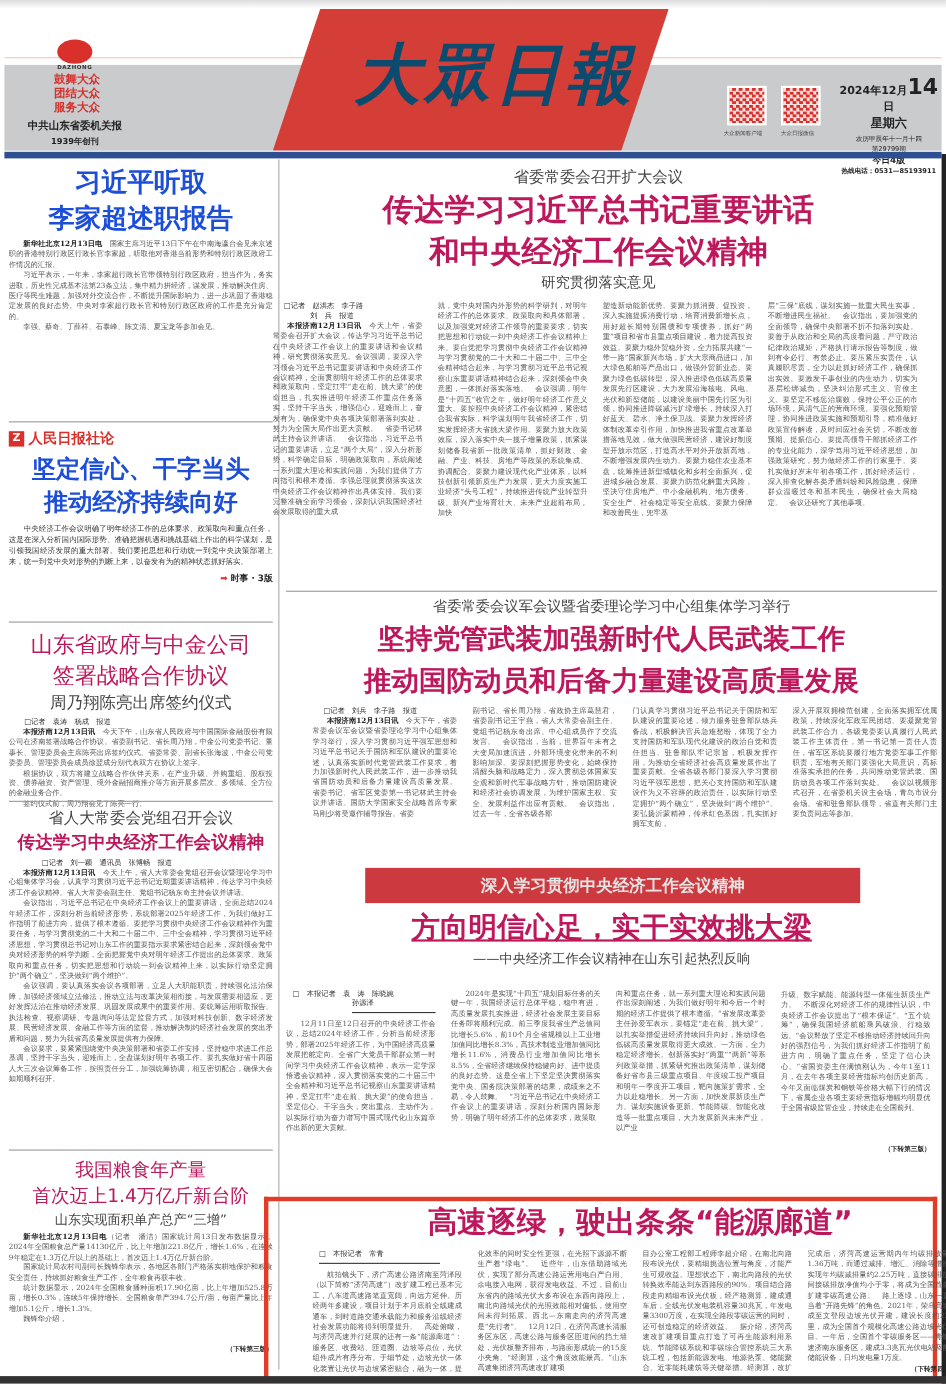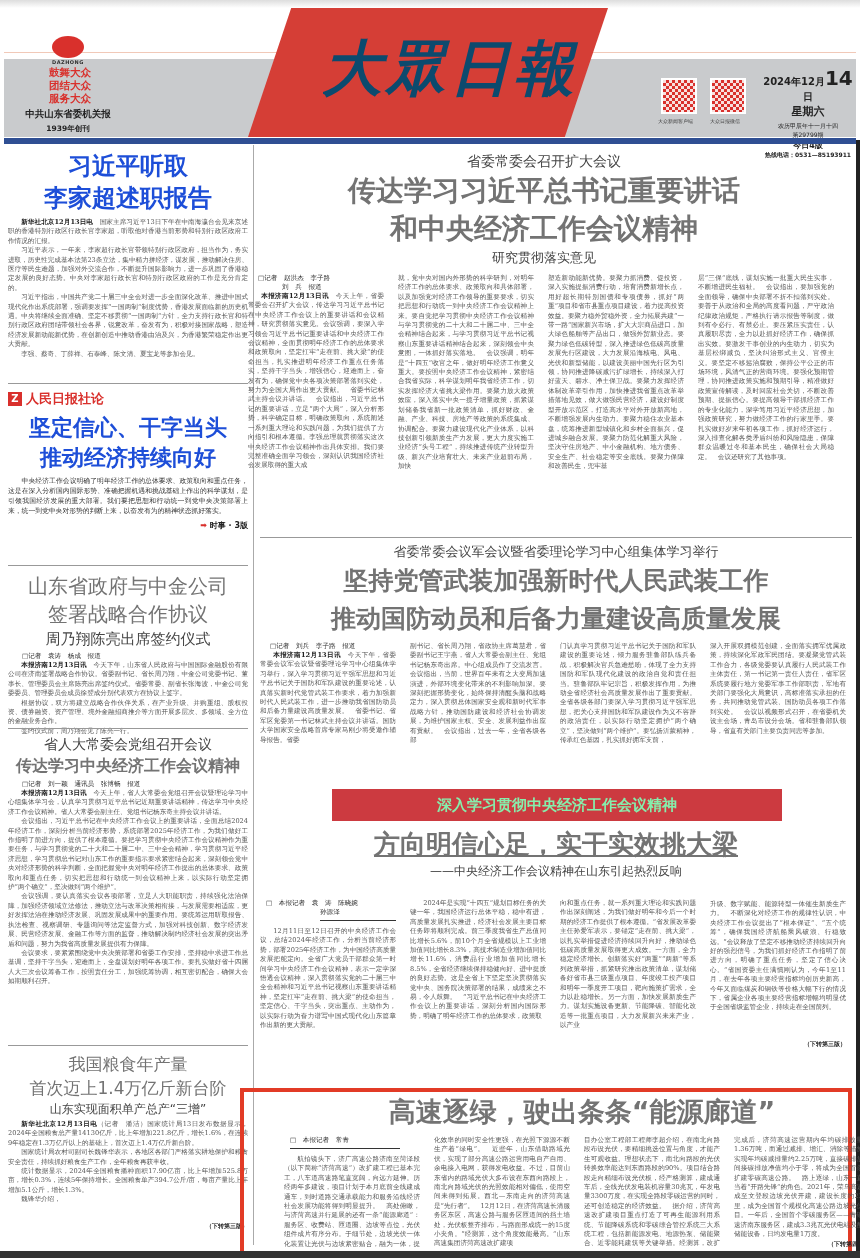--- a/index.html
+++ b/index.html
@@ -23,32 +23,32 @@
   .weekday { font-size: 11px; font-weight: bold; margin-top: 0px; }
   .lunar { font-size: 6px; margin-top: 3px; }
   .issue { font-size: 6px; }
   .pages { font-size: 8px; font-weight: bold; }
   .hotline { font-size: 6px; font-weight: bold; }
   .blue-rule { position: absolute; left: 4px; top: 138px; width: 852px; height: 6px; background: #2f4f93; }
   .right-rule { position: absolute; left: 856px; top: 140px; width: 4px; height: 1118px; background: #222; }
   .col-div { position: absolute; left: 253px; top: 145px; width: 1px; height: 1100px; background: #aaa; }
   .hdiv { position: absolute; height: 1px; background: #999; }
   .h-serif { font-family: "DejaVu Serif", serif; font-weight: bold; color: #1d4ed8; text-align: center; }
-  .h-sans { font-family: "DejaVu Sans", sans-serif; font-weight: bold; color: #737373; text-align: center; }
+  .h-sans { font-family: "DejaVu Sans", sans-serif; font-weight: bold; color: #be185d; text-align: center; }
   .sub { font-family: "DejaVu Sans", sans-serif; color: #444; text-align: center; font-weight: normal; }
   .body { font-family: "DejaVu Serif", serif; font-size: 6.6px; line-height: 9.4px; color: #555; text-align: justify; overflow: hidden; }
   .body p { text-indent: 2em; }
   .byline { font-family: "DejaVu Serif", serif; font-size: 7px; color: #333; }
   .dateline { font-weight: bold; color: #222; }
   .abs { position: absolute; }
   .red-label { display: flex; align-items: center; gap: 4px; color: #d9302c; font-family: "DejaVu Sans", sans-serif; font-weight: bold; font-size: 13px; }
   .red-label .box { width: 14px; height: 14px; background: #d9302c; color: #fff; font-size: 10px; text-align: center; line-height: 14px; }
   .arrow-ref { color: #d9302c; font-family: "DejaVu Sans", sans-serif; font-size: 8px; font-weight: bold; text-align: right; }
   .arrow-ref span { color: #222; }
-  .banner { position: absolute; left: 332px; top: 789px; width: 450px; height: 32px; background: #cc3a40; color: #86efac; font-family: "DejaVu Sans", sans-serif; font-weight: bold; font-size: 15px; text-align: center; line-height: 32px; }
+  .banner { position: absolute; left: 332px; top: 789px; width: 450px; height: 32px; background: #cc3a40; color: #e5e5e5; font-family: "DejaVu Sans", sans-serif; font-weight: bold; font-size: 15px; text-align: center; line-height: 32px; }
   .red-frame { position: absolute; left: 240px; top: 1088px; width: 612px; height: 168px; border: 4px solid #e23b26; border-bottom: none; }
   .bottom-bar { position: absolute; left: 0; top: 1251px; width: 860px; height: 7px; background: #333; }
   .cont { font-family: "DejaVu Sans", sans-serif; font-size: 6px; color: #222; text-align: right; font-weight: bold; }
 </style>
 </head>
 <body>
 
 <div class="topbar"></div>
 
 <div class="masthead">
@@ -87,21 +87,20 @@
 <div class="blue-rule"></div>
 <div class="right-rule"></div>
 <div class="col-div"></div>
 
 <div class="abs" style="left:8px; top:150px; width:240px;">
   <div class="h-serif" style="font-size:24px; line-height:32px;">习近平听取</div>
   <div class="h-serif" style="font-size:24px; line-height:32px;">李家超述职报告</div>
   <div class="body" style="margin-top:4px; height:150px;">
     <p><span class="dateline">新华社北京12月13日电</span>　<span>国家主席习近平13日下午在中南海瀛台会见来京述职的香港特别行政区行政长官李家超，听取他对香港当前形势和特别行政区政府工作情况的汇报。</span></p>
     <p>习近平表示，一年来，李家超行政长官带领特别行政区政府，担当作为，务实进取，历史性完成基本法第23条立法，集中精力拼经济，谋发展，推动解决住房、医疗等民生难题，加强对外交流合作，不断提升国际影响力，进一步巩固了香港稳定发展的良好态势。中央对李家超行政长官和特别行政区政府的工作是充分肯定的。</p>
-    <p>习近平指出，中国共产党二十届三中全会对进一步全面深化改革、推进中国式现代化作出系统部署，强调要发挥“一国两制”制度优势，香港发展面临新的历史机遇。中央将继续全面准确、坚定不移贯彻“一国两制”方针，全力支持行政长官和特别行政区政府团结带领社会各界，锐意改革，奋发有为，积极对接国家战略，塑造经济发展新动能新优势，在创新创造中推动香港由治及兴，为香港繁荣稳定作出更大贡献。</p>
     <p>李强、蔡奇、丁薛祥、石泰峰、陈文清、夏宝龙等参加会见。</p>
   </div>
 </div>
 <div class="hdiv" style="left:8px; top:383px; width:240px;"></div>
 
 <div class="abs" style="left:8px; top:390px; width:240px;">
   <div class="red-label">
     <span class="box">Z</span>
     <span>人民日报社论</span>
   </div>
@@ -123,21 +122,21 @@
     <p><span class="dateline">本报济南12月13日讯</span>　<span>今天下午，山东省人民政府与中国国际金融股份有限公司在济南签署战略合作协议。省委副书记、省长周乃翔，中金公司党委书记、董事长、管理委员会主席陈亮出席签约仪式。省委常委、副省长张海波，中金公司党委委员、管理委员会成员徐翌成分别代表双方在协议上签字。</span></p>
     <p>根据协议，双方将建立战略合作伙伴关系，在产业升级、并购重组、股权投资、债券融资、资产管理、境外金融招商推介等方面开展多层次、多领域、全方位的金融业务合作。</p>
     <p>签约仪式前，周乃翔会见了陈亮一行。</p>
   </div>
 </div>
 <div class="hdiv" style="left:8px; top:728px; width:240px;"></div>
 
 <div class="abs" style="left:8px; top:734px; width:240px;">
   <div class="sub" style="font-size:14px; line-height:20px;">省人大常委会党组召开会议</div>
   <div class="h-sans" style="font-size:16px; line-height:24px;">传达学习中央经济工作会议精神</div>
-  <div class="byline" style="margin-left:14px; margin-top:2px; font-size:6.6px;">□记者　刘一颖　通讯员　张博畅　报道</div>
+  <div class="byline" style="margin-left:30px; margin-top:2px; font-size:6.6px;">□记者　刘一颖　通讯员　张博畅　报道</div>
   <div class="body" style="height:240px;">
     <p><span class="dateline">本报济南12月13日讯</span>　<span>今天上午，省人大常委会党组召开会议暨理论学习中心组集体学习会，认真学习贯彻习近平总书记近期重要讲话精神，传达学习中央经济工作会议精神。省人大常委会副主任、党组书记杨东奇主持会议并讲话。</span></p>
     <p>会议指出，习近平总书记在中央经济工作会议上的重要讲话，全面总结2024年经济工作，深刻分析当前经济形势，系统部署2025年经济工作，为我们做好工作指明了前进方向，提供了根本遵循。要把学习贯彻中央经济工作会议精神作为重要任务，与学习贯彻党的二十大和二十届二中、三中全会精神，学习贯彻习近平经济思想，学习贯彻总书记对山东工作的重要指示要求紧密结合起来，深刻领会党中央对经济形势的科学判断，全面把握党中央对明年经济工作提出的总体要求、政策取向和重点任务，切实把思想和行动统一到会议精神上来，以实际行动坚定拥护“两个确立”，坚决做到“两个维护”。</p>
     <p>会议强调，要认真落实会议各项部署，立足人大职能职责，持续强化法治保障，加强经济领域立法修法，推动立法与改革决策相衔接，与发展需要相适应，更好发挥法治在推动经济发展、巩固发展成果中的重要作用。要统筹运用听取报告、执法检查、视察调研、专题询问等法定监督方式，加强对科技创新、数字经济发展、民营经济发展、金融工作等方面的监督，推动解决制约经济社会发展的突出矛盾和问题，努力为我省高质量发展提供有力保障。</p>
     <p>会议要求，要紧紧围绕党中央决策部署和省委工作安排，坚持稳中求进工作总基调，坚持干字当头，迎难而上，全盘谋划好明年各项工作。要扎实做好省十四届人大三次会议筹备工作，按照责任分工，加强统筹协调，相互密切配合，确保大会如期顺利召开。</p>
   </div>
 </div>
 <div class="hdiv" style="left:8px; top:1045px; width:240px;"></div>
 
 <div class="abs" style="left:8px; top:1052px; width:240px;">
@@ -177,21 +176,21 @@
       </div>
   </div>
 </div>
 <div class="hdiv" style="left:260px; top:537px; width:592px;"></div>
 
 <div class="abs" style="left:260px; top:542px; width:592px;">
   <div class="sub" style="font-size:13px; line-height:20px;">省委常委会议军会议暨省委理论学习中心组集体学习举行</div>
   <div class="h-sans" style="font-size:25px; line-height:38px;">坚持党管武装加强新时代人民武装工作</div>
   <div class="h-sans" style="font-size:25px; line-height:38px;">推动国防动员和后备力量建设高质量发展</div>
   <div style="display:flex; gap:14px; margin-top:4px;">
-    <div style="width:136px;">
+    <div style="width:136px;margin-left:24px;">
       <div class="byline" style="margin-left:10px; font-size:6.6px;">□记者　刘兵　李子路　报道</div>
       <div class="body" style="height:100px;">
           <p><span class="dateline">本报济南12月13日讯</span>　<span>今天下午，省委常委会议军会议暨省委理论学习中心组集体学习举行，深入学习贯彻习近平强军思想和习近平总书记关于国防和军队建设的重要论述，认真落实新时代党管武装工作要求，着力加强新时代人民武装工作，进一步推动我省国防动员和后备力量建设高质量发展。　省委书记、省军区党委第一书记林武主持会议并讲话。国防大学国家安全战略首席专家马刚少将受邀作辅导报告。省委</span></p>
         </div>
     </div>
     <div class="body" style="width:136px; height:110px;">
         <p style="text-indent:0">副书记、省长周乃翔，省政协主席葛慧君，省委副书记王宇燕，省人大常委会副主任、党组书记杨东奇出席。中心组成员作了交流发言。　会议指出，当前，世界百年未有之大变局加速演进，外部环境变化带来的不利影响加深。要深刻把握形势变化，始终保持清醒头脑和战略定力，深入贯彻总体国家安全观和新时代军事战略方针，推动国防建设和经济社会协调发展，为维护国家主权、安全、发展利益作出应有贡献。　会议指出，过去一年，全省各级各部</p>
       </div>
     <div class="body" style="width:136px; height:110px;">
         <p style="text-indent:0">门认真学习贯彻习近平总书记关于国防和军队建设的重要论述，倾力服务驻鲁部队练兵备战，积极解决官兵急难愁盼，体现了全力支持国防和军队现代化建设的政治自觉和责任担当。驻鲁部队牢记宗旨，积极发挥作用，为推动全省经济社会高质量发展作出了重要贡献。全省各级各部门要深入学习贯彻习近平强军思想，把关心支持国防和军队建设作为义不容辞的政治责任，以实际行动坚定拥护“两个确立”，坚决做到“两个维护”。要弘扬沂蒙精神，传承红色基因，扎实抓好拥军支前，</p>

